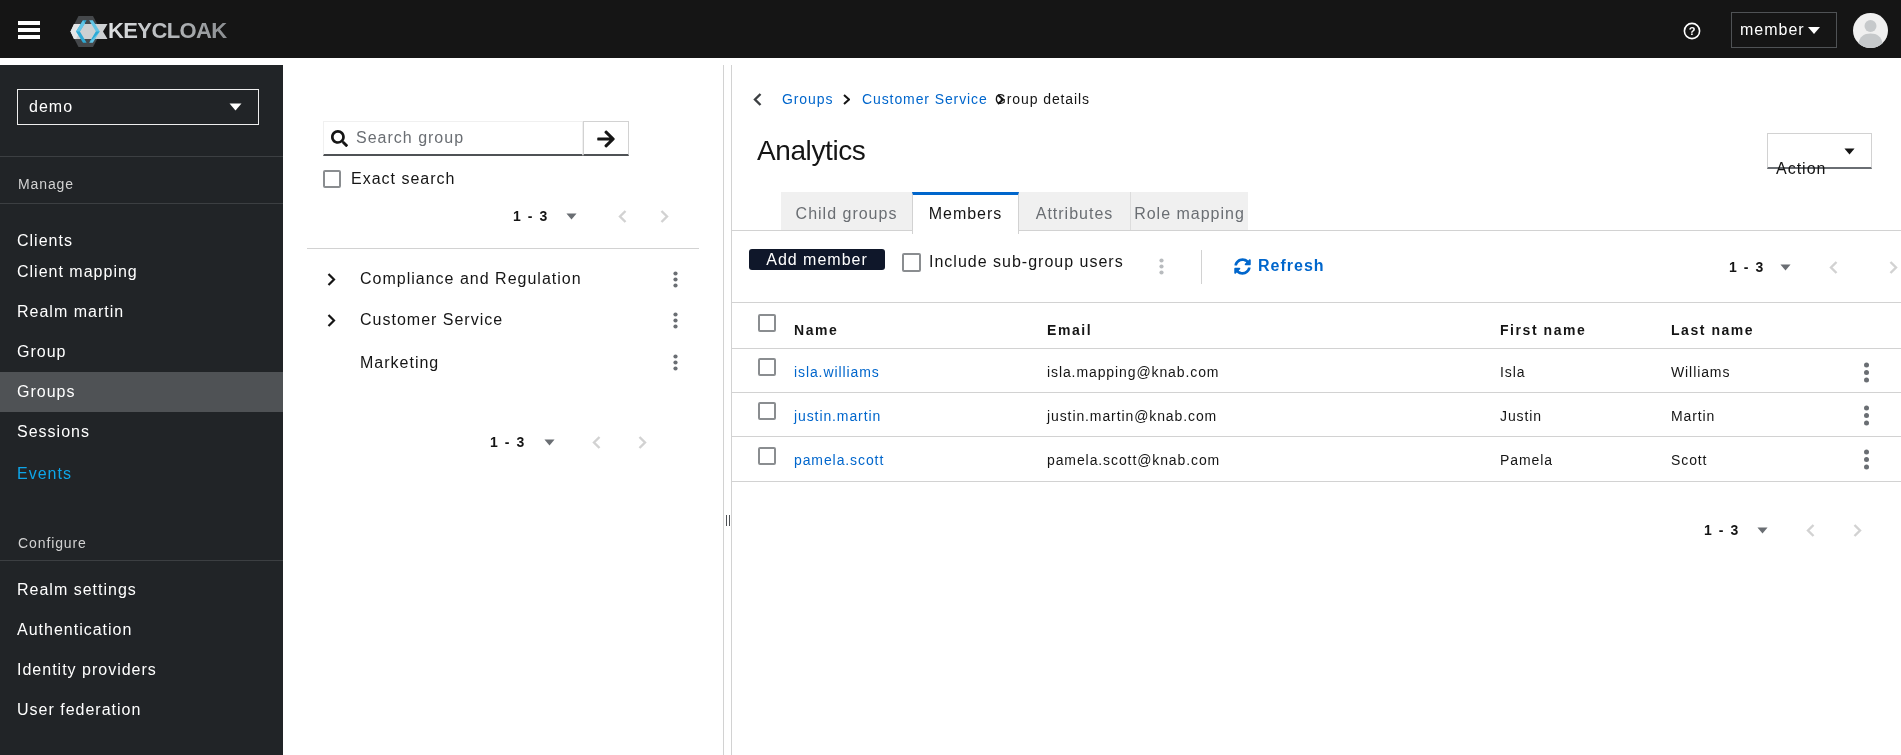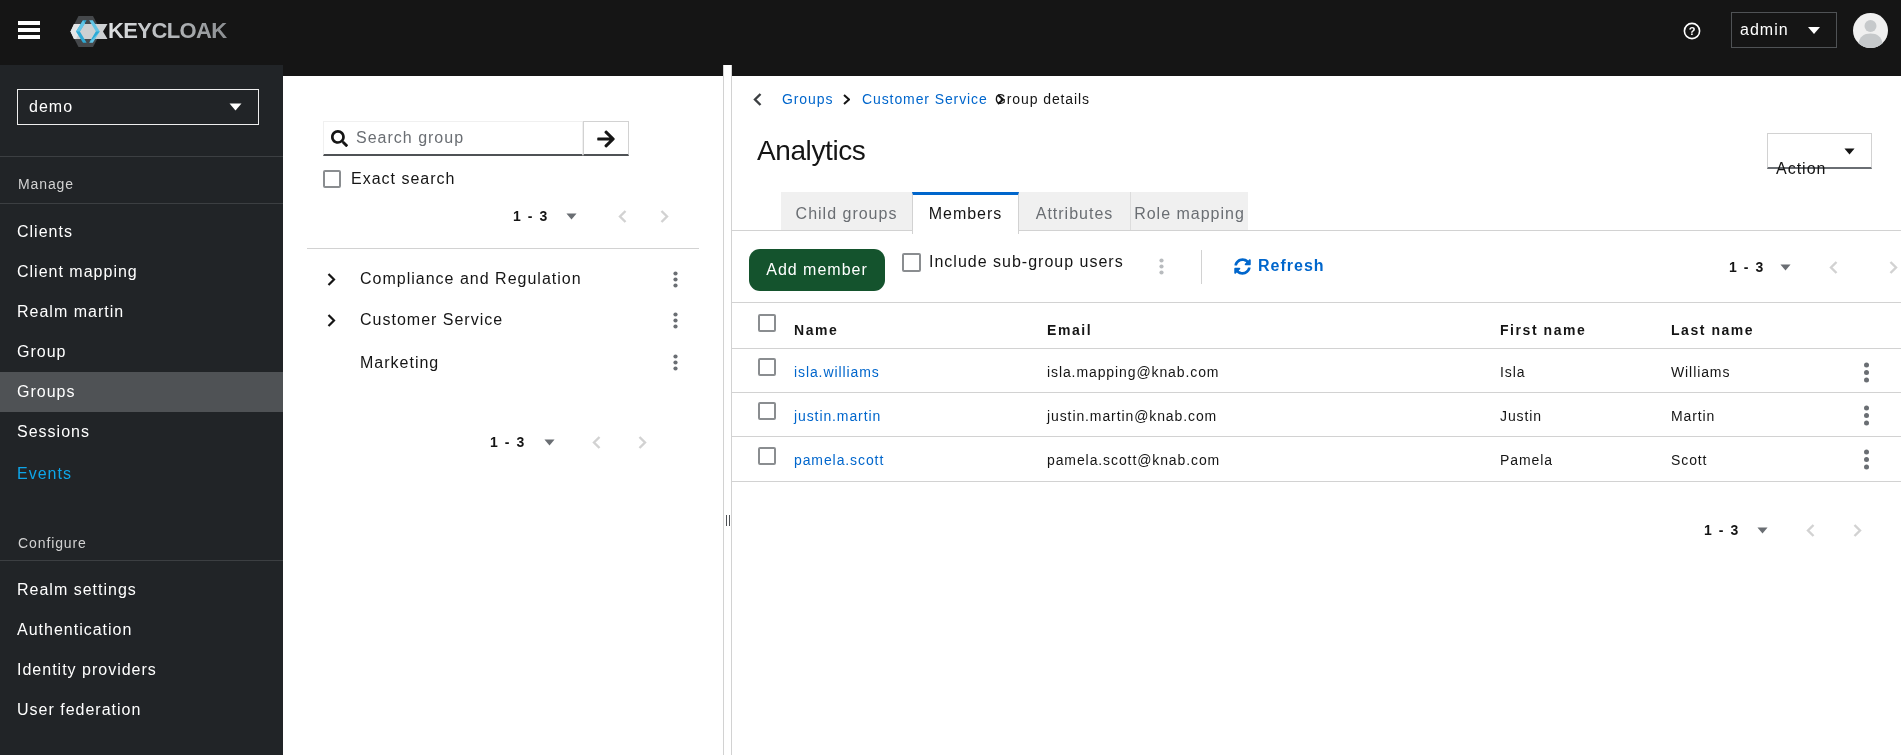--- a/index.html
+++ b/index.html
@@ -15,21 +15,21 @@
   .hline { position:absolute; height:1px; background:#d2d2d2; }
   .vline { position:absolute; width:1px; background:#d2d2d2; }
   .cb { position:absolute; width:18px; height:18px; background:#fff; border:2px solid #8a8d90; border-radius:2px; }
   .tab { position:absolute; top:192px; height:38px; background:#f0f0f0; display:flex; align-items:flex-start; justify-content:center; padding-top:11.5px; font-size:16px; line-height:20px; letter-spacing:1px; color:#6a6e73; }
   svg { position:absolute; display:block; }
 </style>
 </head>
 <body>
 <div id="page">
 
-  <div class="abs" style="left:0;top:0;width:1901px;height:76px;background:#151515;">
+  <div class="abs" style="left:0;top:0;width:1901px;height:58px;background:#151515;">
 
     <div class="abs" style="left:18px;top:21px;width:22px;height:4px;background:#fff;"></div>
     <div class="abs" style="left:18px;top:28px;width:22px;height:4px;background:#fff;"></div>
     <div class="abs" style="left:18px;top:35px;width:22px;height:4px;background:#fff;"></div>
 
     <svg style="left:70px;top:14px;" width="160" height="37" viewBox="0 0 160 37">
       <defs>
         <linearGradient id="ktxt" x1="0" y1="0" x2="1" y2="0">
           <stop offset="0" stop-color="#dfe1e3"></stop>
           <stop offset="0.55" stop-color="#b2b5b8"></stop>
@@ -45,21 +45,21 @@
       <path d="M19.2 28.8 L21.2 25.5 L25.9 17.5 L29.8 17.5 Z" fill="#2fa9d4"></path>
       <text x="38" y="23.5" font-family="Liberation Sans, sans-serif" font-size="22px" font-weight="bold" letter-spacing="-0.6" fill="url(#ktxt)">KEYCLOAK</text>
     </svg>
 
     <svg style="left:1683px;top:22px;" width="18" height="18" viewBox="0 0 18 18">
       <circle cx="9" cy="9" r="7.6" fill="none" stroke="#fff" stroke-width="1.6"></circle>
       <text x="9" y="13" text-anchor="middle" font-family="Liberation Sans, sans-serif" font-size="11px" font-weight="bold" fill="#fff">?</text>
     </svg>
 
     <div class="abs" style="left:1731px;top:12px;width:106px;height:36px;border:1px solid #4f5255;"></div>
-    <div class="t" style="left:1740px;top:20px;color:#fff;">admin</div>
+    <div class="t" style="left:1740px;top:20px;color:#fff;">member</div>
     <svg style="left:1807px;top:26px;" width="14" height="9" viewBox="0 0 14 9">
       <polygon points="1,1 13,1 7,8" fill="#fff"></polygon>
     </svg>
 
     <svg style="left:1853px;top:13px;" width="35" height="35" viewBox="0 0 35 35">
       <circle cx="17.5" cy="17.5" r="17.5" fill="#f0f0f0"></circle>
       <circle cx="17.5" cy="13" r="6" fill="#c6c9cb"></circle>
       <path d="M5.5 30.5 C6.5 23.5 11 20.5 17.5 20.5 C24 20.5 28.5 23.5 29.5 30.5 C26 33.6 21.5 35 17.5 35 C13.5 35 9 33.6 5.5 30.5 Z" fill="#c6c9cb"></path>
     </svg>
   </div>
@@ -67,21 +67,21 @@
   <div class="abs" style="left:0;top:65px;width:283px;height:690px;background:#212427;">
     <div class="abs" style="left:17px;top:24px;width:242px;height:36px;border:1px solid #eeeeee;"></div>
     <div class="t" style="left:29px;top:32px;color:#fff;">demo</div>
     <svg style="left:229px;top:38px;" width="13" height="8" viewBox="0 0 13 8">
       <polygon points="0.5,0.5 12.5,0.5 6.5,7.5" fill="#fff"></polygon>
     </svg>
     <div class="abs" style="left:0;top:91px;width:283px;height:1px;background:#3c3f42;"></div>
     <div class="t14" style="left:18px;top:110px;color:#d2d2d2;">Manage</div>
     <div class="abs" style="left:0;top:138px;width:283px;height:1px;background:#3c3f42;"></div>
 
-    <div class="t" style="left:17px;top:157px;color:#fff;">Clients</div>
+    <div class="t" style="left:17px;top:166px;color:#fff;">Clients</div>
     <div class="t" style="left:17px;top:197px;color:#fff;">Client mapping</div>
     <div class="t" style="left:17px;top:237px;color:#fff;">Realm martin</div>
     <div class="t" style="left:17px;top:277px;color:#fff;">Group</div>
     <div class="abs" style="left:0;top:307px;width:283px;height:40px;background:#4f5255;"></div>
     <div class="t" style="left:17px;top:317px;color:#fff;">Groups</div>
     <div class="t" style="left:17px;top:357px;color:#fff;">Sessions</div>
     <div class="t" style="left:17px;top:399px;color:#0ea5e9;text-align:center;">Events</div>
 
     <div class="t14" style="left:18px;top:469px;color:#d2d2d2;">Configure</div>
     <div class="abs" style="left:0;top:495px;width:283px;height:1px;background:#3c3f42;"></div>
@@ -176,21 +176,21 @@
   <svg style="left:1844px;top:148px;" width="11" height="7" viewBox="0 0 13 8">
     <polygon points="0.5,0.5 12.5,0.5 6.5,7.5" fill="#151515"></polygon>
   </svg>
 
   <div class="hline" style="left:732px;top:230px;width:1169px;"></div>
   <div class="tab" style="left:781px;width:131px;">Child groups</div>
   <div class="tab" style="left:912px;width:107px;height:42px;background:#fff;border:1px solid #d2d2d2;border-bottom:none;border-top:3px solid #0066cc;padding-top:8.5px;color:#151515;">Members</div>
   <div class="tab" style="left:1019px;width:111px;">Attributes</div>
   <div class="tab" style="left:1130px;width:118px;border-left:1px solid #dcdcdc;">Role mapping</div>
 
-  <div class="abs" style="left:749px;top:249px;width:136px;height:42px;background:#14532d;border-radius:11px;display:flex;align-items:center;justify-content:center;color:#fff;font-size:16px;letter-spacing:1px;">Add member</div>
+  <div class="abs" style="left:749px;top:249px;width:136px;height:21px;background:#0f172a;border-radius:3px;display:flex;align-items:center;justify-content:center;color:#fff;font-size:16px;letter-spacing:1px;">Add member</div>
   <div class="cb" style="left:902px;top:253px;width:19px;height:19px;"></div>
   <div class="t" style="left:929px;top:252px;">Include sub-group users</div>
   <svg style="left:1158px;top:258px;" width="7" height="17" viewBox="0 0 7 17">
     <circle cx="3.5" cy="2.5" r="2.1" fill="#b8bbbe"></circle>
       <circle cx="3.5" cy="8.5" r="2.1" fill="#b8bbbe"></circle>
       <circle cx="3.5" cy="14.5" r="2.1" fill="#b8bbbe"></circle>
   </svg>
   <div class="vline" style="left:1201px;top:250px;height:34px;"></div>
   <svg style="left:1234px;top:258px;" width="17" height="17" viewBox="0 0 512 512">
     <path fill="#0066cc" d="M370.72 133.28C339.458 104.008 298.888 87.962 255.848 88c-77.458.068-144.328 53.178-162.791 126.85-1.344 5.363-6.122 9.15-11.651 9.15H24.103c-7.498 0-13.194-6.807-11.807-14.176C33.933 94.924 134.813 8 256 8c66.448 0 126.791 26.136 171.315 68.685L463.03 40.97C478.149 25.851 504 36.559 504 57.941V192c0 13.255-10.745 24-24 24H345.941c-21.382 0-32.09-25.851-16.971-40.971l41.75-41.749zM32 296h134.059c21.382 0 32.09 25.851 16.971 40.971l-41.75 41.75c31.262 29.273 71.835 45.319 114.876 45.28 77.418-.07 144.315-53.144 162.787-126.849 1.344-5.363 6.122-9.15 11.651-9.15h57.304c7.498 0 13.194 6.807 11.807 14.176C478.067 417.076 377.187 504 256 504c-66.448 0-126.791-26.136-171.315-68.685L48.97 471.03C33.851 486.149 8 475.441 8 454.059V320c0-13.255 10.745-24 24-24z"></path>

